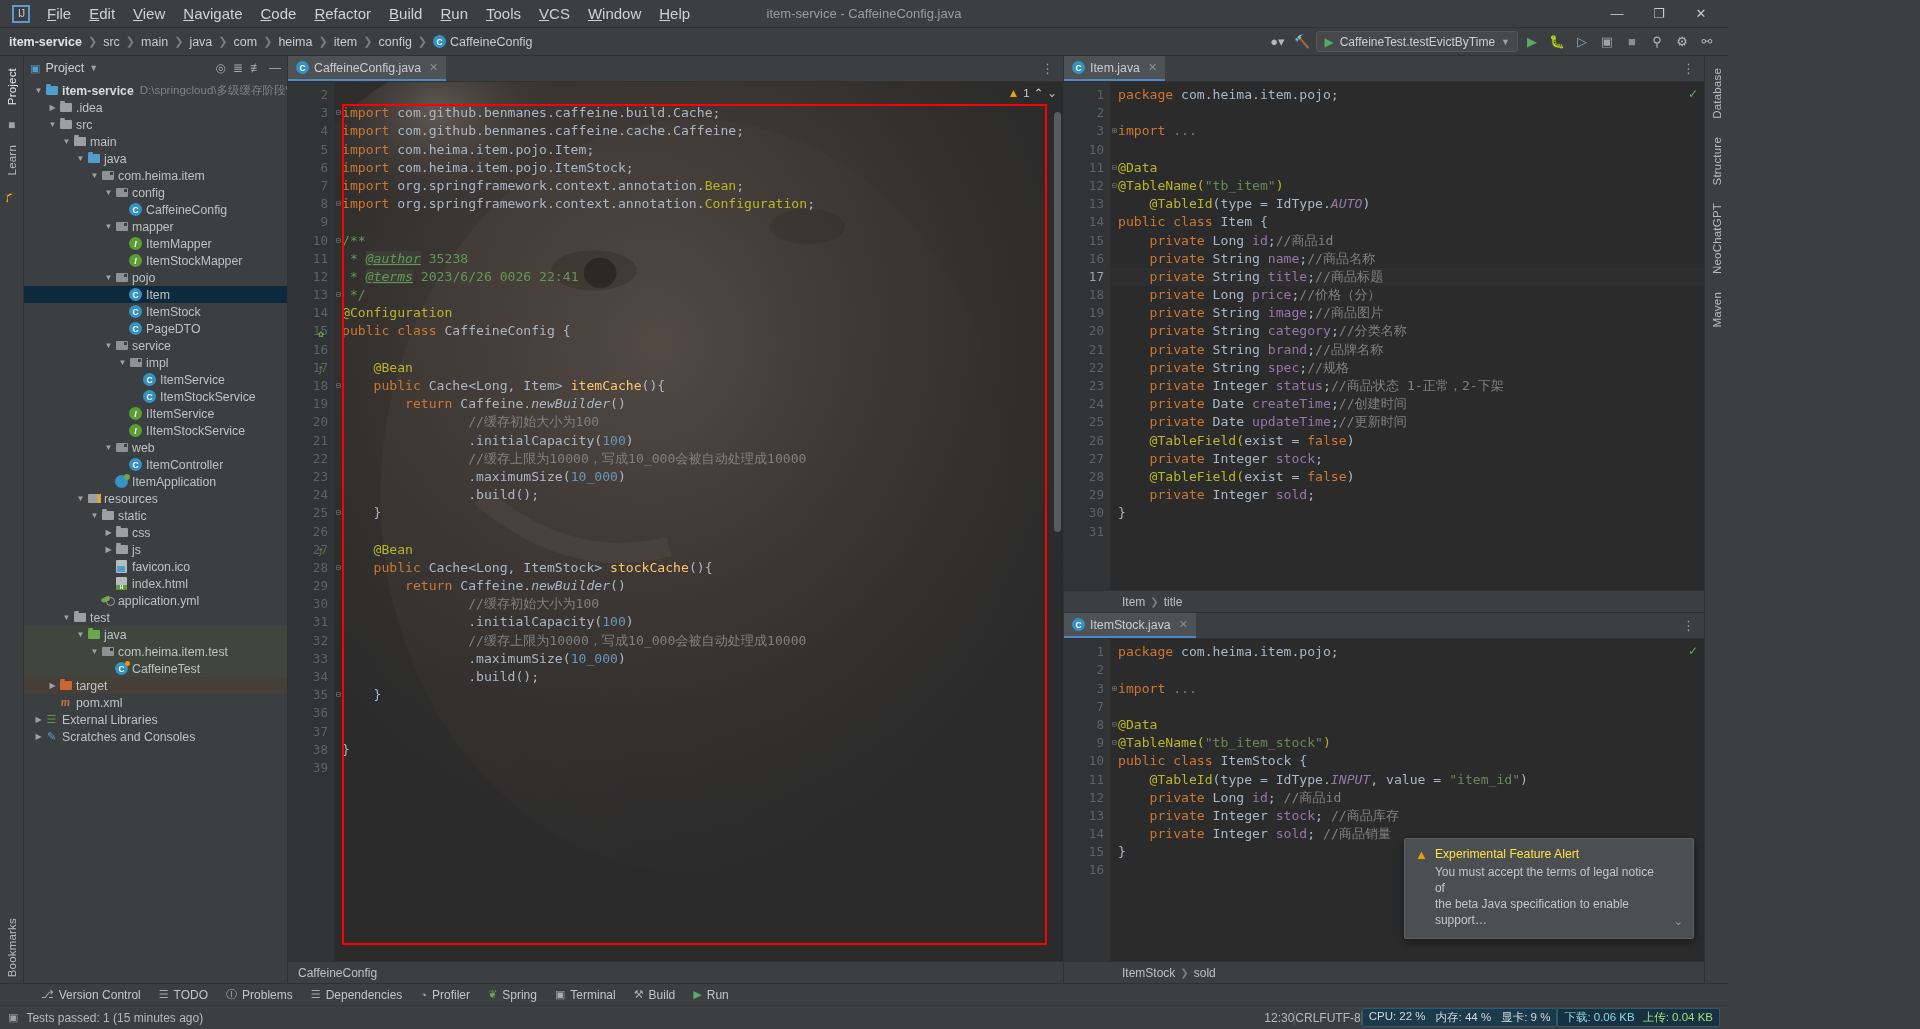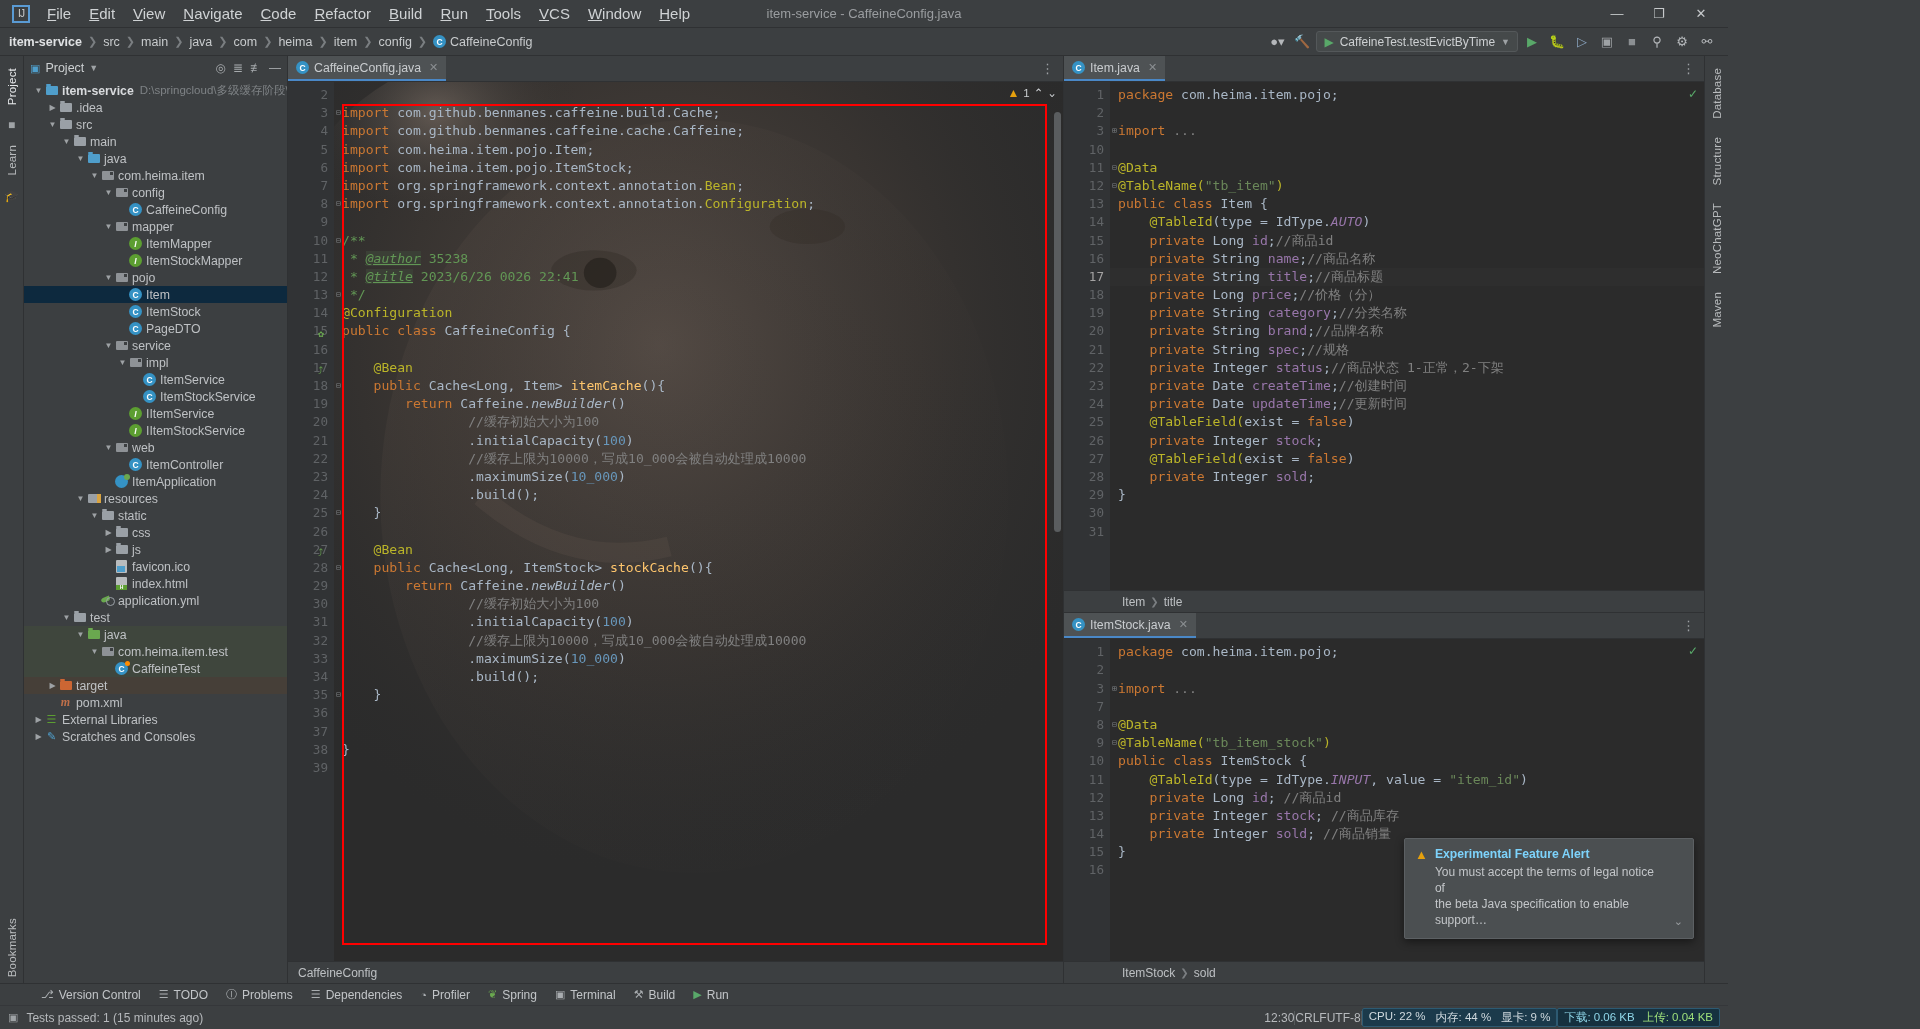--- a/index.html
+++ b/index.html
@@ -156,21 +156,21 @@
             font-size:12px; color:#bdc0c3; gap:5px; border-top:1px solid #2f3133; }
   .bcrumb .sep { color:#7a7e81; font-size:10px; }
 
   .scroll-v { position:absolute; right:0; top:0; bottom:0; width:12px; z-index:4; }
   .scroll-thumb { position:absolute; right:2px; width:7px; background:#5a5d5f; border-radius:4px; }
 
   
   .notif { position:absolute; right:34px; bottom:44px; width:290px; background:#4b4f51;
            border:1px solid #5c6063; border-radius:2px; padding:8px 10px 10px 10px; z-index:30;
            box-shadow:0 3px 9px rgba(0,0,0,.45); display:flex; gap:7px; }
-  .notif .ttl { font-size:12.2px; font-weight:bold; color:#7dd3fc; margin-bottom:3px; }
+  .notif .ttl { font-size:12.2px; font-weight:normal; color:#fde047; margin-bottom:3px; }
   .notif .txt { font-size:12px; color:#c3c6c9; line-height:16px; }
   .notif .chev { margin-left:auto; color:#9a9ea1; font-size:11px; align-self:flex-end; }
 
   
   .toolwin { height:22px; background:#3c3f41; border-top:1px solid #2f3133;
              display:flex; align-items:center; padding:0 8px; gap:0; }
   .tw { display:flex; align-items:center; gap:5px; font-size:12px; color:#c2c5c8; padding:2px 9px; border-radius:3px;}
   .statusbar { height:24px; background:#3c3f41; display:flex; align-items:center; padding:0 8px;
                font-size:12px; color:#b6b9bc; gap:8px; border-top:1px solid #35373a; }
   .sb-right { margin-left:auto; display:flex; align-items:center; }
@@ -694,21 +694,21 @@
               <div class="cl">&nbsp;</div>
               <div class="cl"><span class="k">import </span><span class="pl">com.github.benmanes.caffeine.build.Cache;</span></div>
               <div class="cl"><span class="k">import </span><span class="pl">com.github.benmanes.caffeine.cache.Caffeine;</span></div>
               <div class="cl"><span class="k">import </span><span class="pl">com.heima.item.pojo.Item;</span></div>
               <div class="cl"><span class="k">import </span><span class="pl">com.heima.item.pojo.ItemStock;</span></div>
               <div class="cl"><span class="k">import </span><span class="pl">org.springframework.context.annotation.</span><span class="an">Bean</span><span class="pl">;</span></div>
               <div class="cl"><span class="k">import </span><span class="pl">org.springframework.context.annotation.</span><span class="an">Configuration</span><span class="pl">;</span></div>
               <div class="cl">&nbsp;</div>
               <div class="cl"><span class="jd">/**</span></div>
               <div class="cl"><span class="jd"> * </span><span class="jt">@author</span><span class="jd"> 35238</span></div>
-              <div class="cl"><span class="jd"> * </span><span class="jt">@title</span><span class="jd"> 2023/6/26 0026 22:41</span></div>
+              <div class="cl"><span class="jd"> * </span><span class="jt">@terms</span><span class="jd"> 2023/6/26 0026 22:41</span></div>
               <div class="cl"><span class="jd"> */</span></div>
               <div class="cl"><span class="an">@Configuration</span></div>
               <div class="cl"><span class="k">public class </span><span class="pl">CaffeineConfig {</span></div>
               <div class="cl">&nbsp;</div>
               <div class="cl"><span class="an">    @Bean</span></div>
               <div class="cl"><span class="k">    public </span><span class="pl">Cache&lt;Long, Item&gt; </span><span class="me">itemCache</span><span class="pl">(){</span></div>
               <div class="cl"><span class="k">        return </span><span class="pl">Caffeine.</span><span class="pl it">newBuilder</span><span class="pl">()</span></div>
               <div class="cl"><span class="cm">                //缓存初始大小为100</span></div>
               <div class="cl"><span class="pl">                .initialCapacity(</span><span class="n">100</span><span class="pl">)</span></div>
               <div class="cl"><span class="cm">                //缓存上限为10000，写成10_000会被自动处理成10000</span></div>
@@ -785,26 +785,27 @@
                 <div class="gline">30</div>
                 <div class="gline">31</div>
               </div>
             <div class="code" id="codeI">
                 <div class="cl"><span class="k">package </span><span class="pl">com.heima.item.pojo;</span></div>
                 <div class="cl">&nbsp;</div>
                 <div class="cl"><span class="k">import </span><span class="cm">...</span></div>
                 <div class="cl">&nbsp;</div>
                 <div class="cl"><span class="an">@Data</span></div>
                 <div class="cl"><span class="an">@TableName(</span><span class="s">"tb_item"</span><span class="an">)</span></div>
+                <div class="cl"><span class="an">    @TableId</span><span class="pl">(type = IdType.</span><span class="fl it">AUTO</span><span class="pl">)</span></div>
                 <div class="cl"><span class="k">public class </span><span class="pl">Item {</span></div>
-                <div class="cl"><span class="an">    @TableId</span><span class="pl">(type = IdType.</span><span class="fl it">AUTO</span><span class="pl">)</span></div>
                 <div class="cl"><span class="k">    private </span><span class="pl">Long </span><span class="fl">id</span><span class="pl">;</span><span class="cm">//商品id</span></div>
                 <div class="cl"><span class="k">    private </span><span class="pl">String </span><span class="fl">name</span><span class="pl">;</span><span class="cm">//商品名称</span></div>
                 <div class="cl cur"><span class="k">    private </span><span class="pl">String </span><span class="fl">title</span><span class="pl">;</span><span class="cm">//商品标题</span></div>
                 <div class="cl"><span class="k">    private </span><span class="pl">Long </span><span class="fl">price</span><span class="pl">;</span><span class="cm">//价格（分）</span></div>
+                <div class="cl"><span class="k">    private </span><span class="pl">String </span><span class="fl">image</span><span class="pl">;</span><span class="cm">//商品图片</span></div>
                 <div class="cl"><span class="k">    private </span><span class="pl">String </span><span class="fl">category</span><span class="pl">;</span><span class="cm">//分类名称</span></div>
                 <div class="cl"><span class="k">    private </span><span class="pl">String </span><span class="fl">brand</span><span class="pl">;</span><span class="cm">//品牌名称</span></div>
                 <div class="cl"><span class="k">    private </span><span class="pl">String </span><span class="fl">spec</span><span class="pl">;</span><span class="cm">//规格</span></div>
                 <div class="cl"><span class="k">    private </span><span class="pl">Integer </span><span class="fl">status</span><span class="pl">;</span><span class="cm">//商品状态 1-正常，2-下架</span></div>
                 <div class="cl"><span class="k">    private </span><span class="pl">Date </span><span class="fl">createTime</span><span class="pl">;</span><span class="cm">//创建时间</span></div>
                 <div class="cl"><span class="k">    private </span><span class="pl">Date </span><span class="fl">updateTime</span><span class="pl">;</span><span class="cm">//更新时间</span></div>
                 <div class="cl"><span class="an">    @TableField(</span><span class="pl">exist = </span><span class="k">false</span><span class="pl">)</span></div>
                 <div class="cl"><span class="k">    private </span><span class="pl">Integer </span><span class="fl">stock</span><span class="pl">;</span></div>
                 <div class="cl"><span class="an">    @TableField(</span><span class="pl">exist = </span><span class="k">false</span><span class="pl">)</span></div>
                 <div class="cl"><span class="k">    private </span><span class="pl">Integer </span><span class="fl">sold</span><span class="pl">;</span></div>

